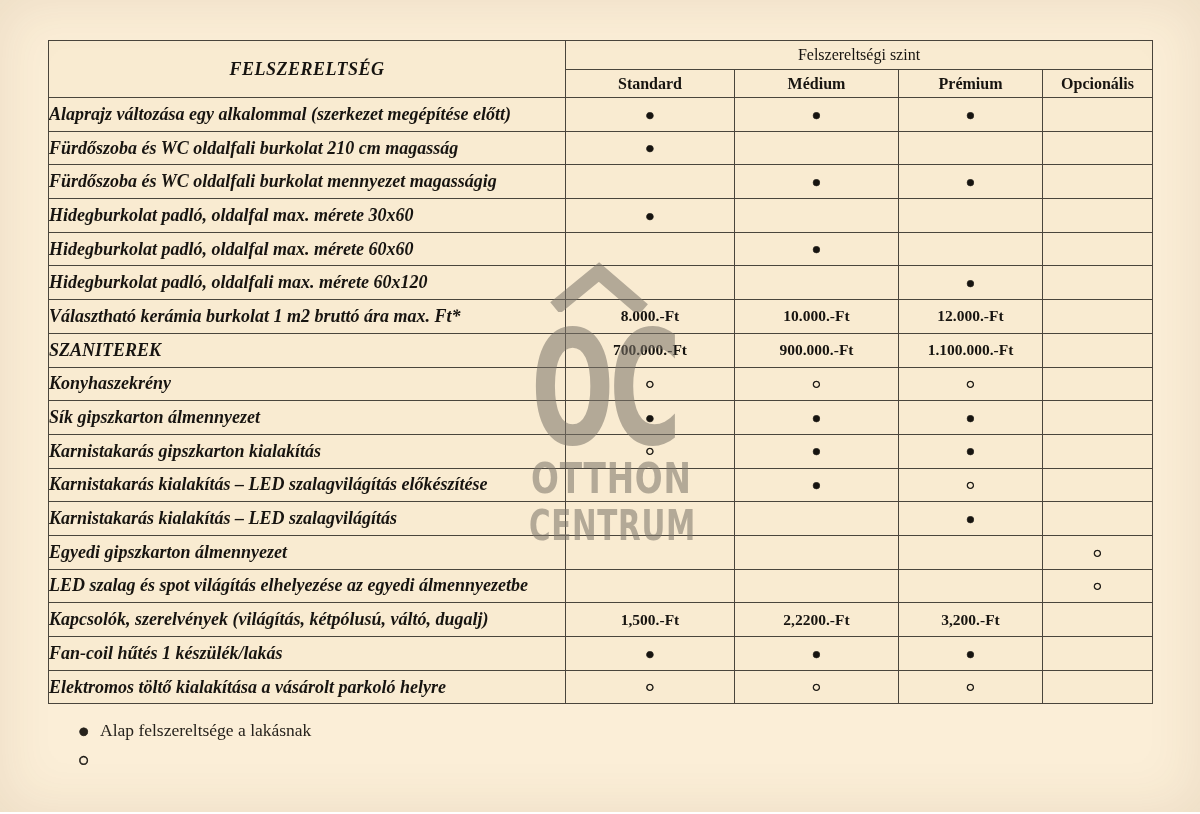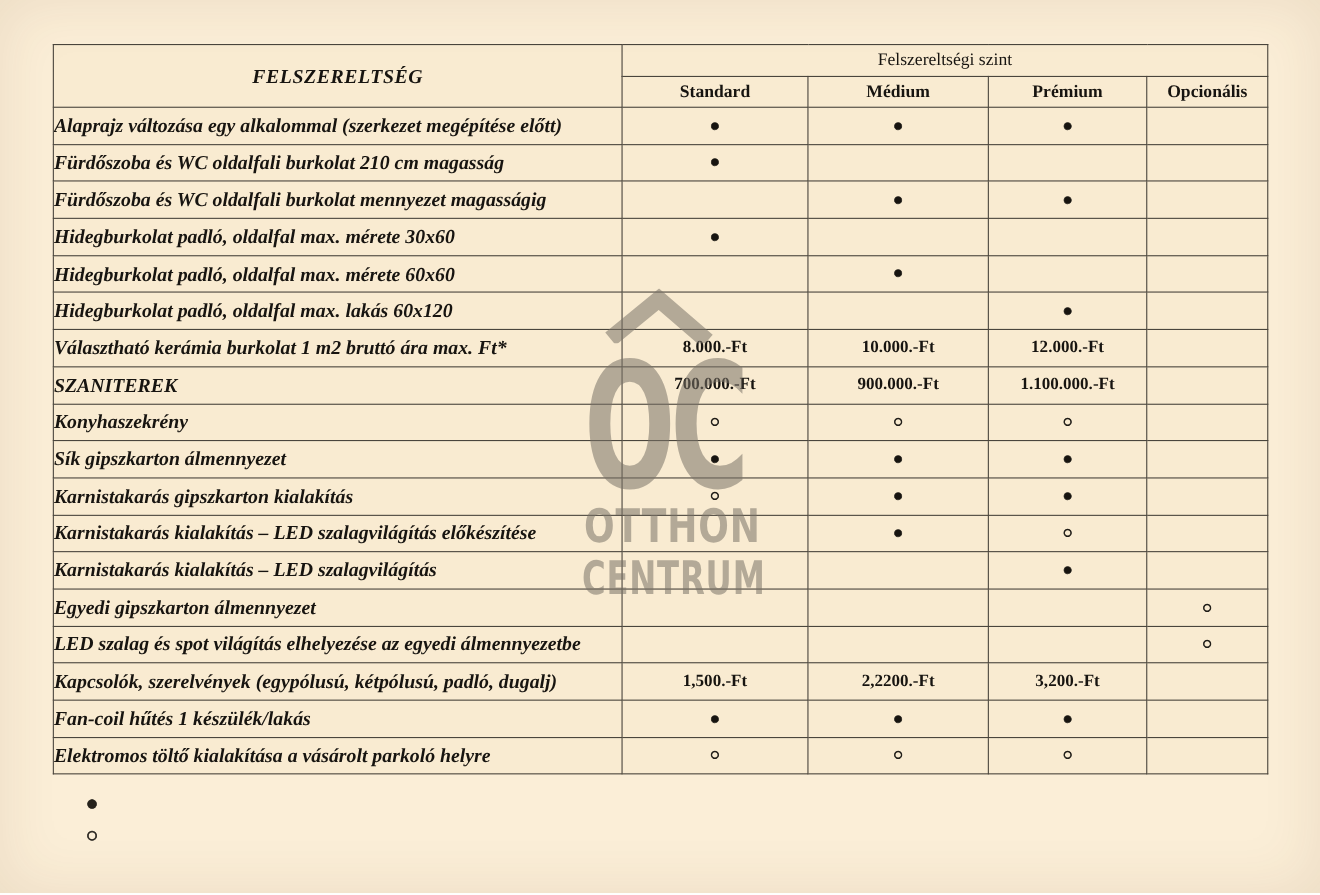--- a/index.html
+++ b/index.html
@@ -117,21 +117,21 @@
         <td class="c"></td>
       </tr>
       <tr>
         <td class="lbl">Hidegburkolat  padló, oldalfal  max. mérete 60x60</td>
         <td class="c"></td>
         <td class="c dot">●</td>
         <td class="c"></td>
         <td class="c"></td>
       </tr>
       <tr>
-        <td class="lbl">Hidegburkolat  padló, oldalfal max. lakás 60x120</td>
+        <td class="lbl">Hidegburkolat  padló, oldalfali max. mérete 60x120</td>
         <td class="c"></td>
         <td class="c"></td>
         <td class="c dot">●</td>
         <td class="c"></td>
       </tr>
       <tr>
         <td class="lbl">Választható kerámia burkolat 1 m2 bruttó ára max. Ft*</td>
         <td class="c">8.000.-Ft</td>
         <td class="c">10.000.-Ft</td>
         <td class="c">12.000.-Ft</td>
@@ -187,21 +187,21 @@
         <td class="c dot">○</td>
       </tr>
       <tr>
         <td class="lbl">LED szalag és spot világítás elhelyezése az egyedi álmennyezetbe</td>
         <td class="c"></td>
         <td class="c"></td>
         <td class="c"></td>
         <td class="c dot">○</td>
       </tr>
       <tr>
-        <td class="lbl">Kapcsolók, szerelvények (egypólusú, kétpólusú, padló, dugalj)</td>
+        <td class="lbl">Kapcsolók, szerelvények (világítás, kétpólusú, váltó, dugalj)</td>
         <td class="c">1,500.-Ft</td>
         <td class="c">2,2200.-Ft</td>
         <td class="c">3,200.-Ft</td>
         <td class="c"></td>
       </tr>
       <tr>
         <td class="lbl">Fan-coil hűtés 1 készülék/lakás</td>
         <td class="c dot">●</td>
         <td class="c dot">●</td>
         <td class="c dot">●</td>
@@ -222,19 +222,20 @@
       <path d="M6 46 L50 10 L94 48" fill="none" stroke="rgba(122,115,104,0.55)" stroke-width="15"></path>
     </svg>
   </div>
   <div class="wm wm-oc">OC</div>
   <div class="wm wm-otthon">OTTHON</div>
   <div class="wm wm-centrum">CENTRUM</div>
 
   <div class="legend">
     <div class="legend-row">
       <span class="legend-marker dot">●</span>
+      <span class="legend-text">Alap felszereltsége a lakásnak</span>
     </div>
     <div class="legend-row">
       <span class="legend-marker dot">○</span>
     </div>
   </div>
 
 </div>
 
 </body></html>

